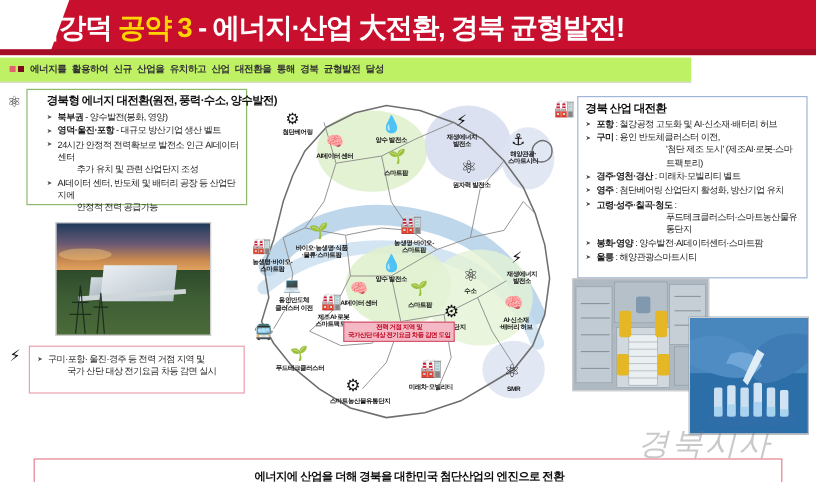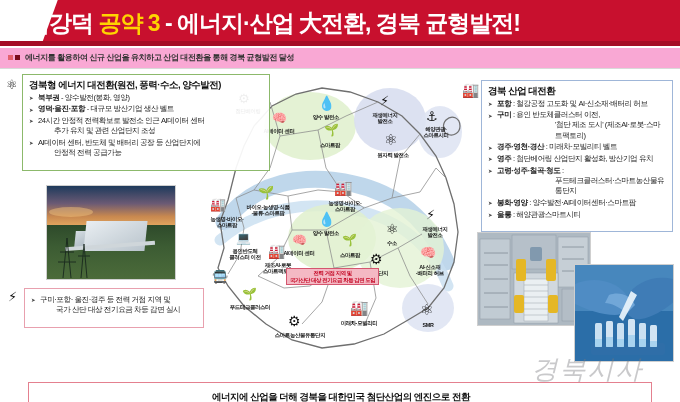--- a/index.html
+++ b/index.html
@@ -25,22 +25,22 @@
     background:#a50d26;
   }
   .header-title{
     position:absolute;left:27px;top:6px;
     font-size:23px;font-weight:bold;letter-spacing:-1px;
     white-space:nowrap;line-height:34px;
   }
   .ht-w{color:#ffffff;}
   .ht-y{color:#ffd400;}
   .header-sub{
-    position:absolute;left:0;top:48px;width:680px;height:20px;
-    background:#f9a8d4;border-bottom:1px solid #d9d9d9;
+    position:absolute;left:0;top:48px;width:576px;height:20px;
+    background:#bef264;border-bottom:1px solid #d9d9d9;font-family:Liberation Mono, monospace;
   }
   .header-sub .sq{
     position:absolute;left:8px;top:7px;width:5px;height:5px;background:#e4606d;
   }
   .header-sub .sq2{
     position:absolute;left:15px;top:7px;width:5px;height:5px;background:#7a0c1c;
   }
   .header-sub-text{
     position:absolute;left:25px;top:4px;
     font-size:8px;font-weight:bold;color:#333;letter-spacing:-0.4px;white-space:nowrap;
@@ -272,21 +272,21 @@
     <div class="micon" style="left:128px;top:162px;font-size:12px;">🌱</div>
     <div class="mlabel" style="left:112px;top:180px;width:48px;">스마트팜</div>
 
     <div class="map-callout" style="left:72px;top:196px;">
       <span>전력 거점 지역 및</span>
       <span>국가산단 대상 전기요금 차등 감면 도입</span>
     </div>
   </div>
 
   <span class="panel-icon" style="left:6px;top:78px;">⚛</span>
-  <div class="box box-green" style="left:22px;top:74px;width:248px;height:97px;padding:4px 5px 4px 6px;">
+  <div class="box box-green" style="left:22px;top:74px;width:184px;height:97px;padding:4px 5px 4px 16px;">
     <div class="box-title">경북형 에너지 대전환(원전, 풍력·수소, 양수발전)</div>
     <span class="bl">
       <b>북부권</b>
       <span>- 양수발전(봉화, 영양)</span>
     </span>
     <span class="bl">
       <b>영덕·울진·포항</b>
       <span>- 대규모 방산기업 생산 벨트</span>
     </span>
     <span class="bl">

